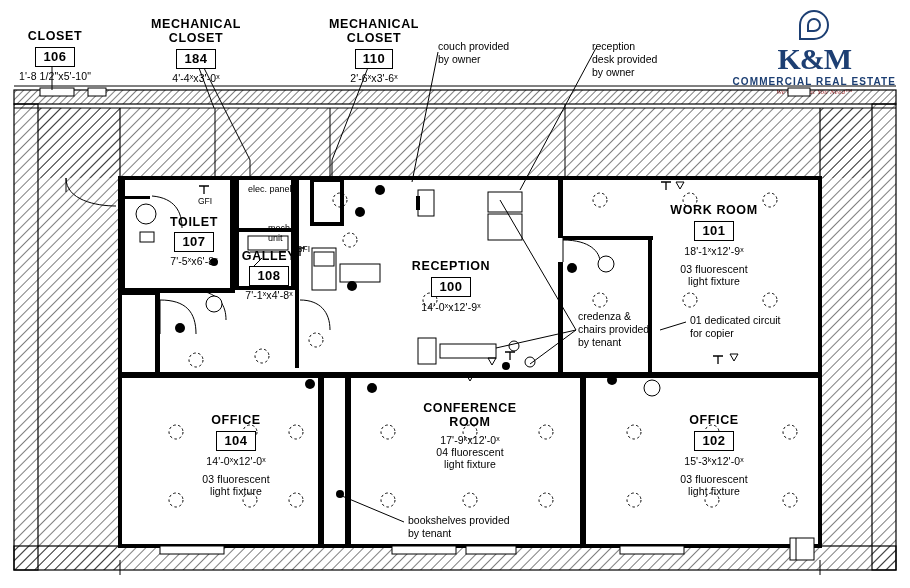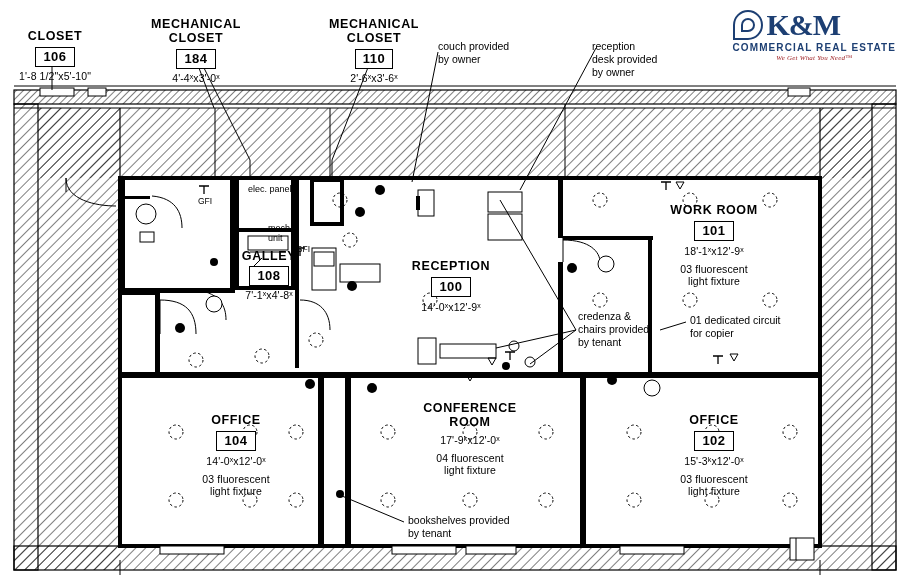--- a/index.html
+++ b/index.html
@@ -42,21 +42,21 @@
     letter-spacing: .1px;
   }
   .note {
     font-size: 10.5px;
     line-height: 1.25;
     white-space: pre;
   }
 
   
   .logo-wrap { position: absolute; right: 14px; top: 10px; text-align: center; }
-  .logo-row { display: flex; align-items: center; gap: 4px; }
+  .logo-row { display: flex; align-items: center; gap: 4px; flex-direction: column; }
   .logo-mark {
     width: 30px; height: 30px;
     border: 2.5px solid #1d3f73;
     border-radius: 50% 50% 50% 0;
     position: relative;
     box-sizing: border-box;
   }
   .logo-mark:after{
     content:"";
     position:absolute;
@@ -352,20 +352,27 @@
 
   <div class="abs" style="left:248px; top:184px; font-size:9px;">elec. panel</div>
 
   <div class="abs" style="left:268px; top:224px; font-size:9px; line-height:1.1; white-space:pre;">mech.
 unit</div>
 
   <div class="abs" style="left:198px; top:196px; font-size:8.5px;">GFI</div>
 
   <div class="abs" style="left:296px; top:244px; font-size:8.5px;">GFI</div>
 
+  <div class="abs" style="left:148px; top:216px; width:92px;">
+    <div class="room-name">TOILET</div>
+    <div class="lbl-c" style="margin-top:2px;">
+      <span class="room-num">107</span>
+    </div>
+    <div class="dim" style="margin-top:3px;">7'-5ˣx6'-8ˣ</div>
+  </div>
 
   <div class="abs" style="left:224px; top:250px; width:90px;">
     <div class="room-name">GALLEY</div>
     <div class="lbl-c" style="margin-top:2px;">
       <span class="room-num">108</span>
     </div>
     <div class="dim" style="margin-top:3px;">7'-1ˣx4'-8ˣ</div>
   </div>
 
 
@@ -394,21 +401,21 @@
     </div>
     <div class="dim" style="margin-top:4px;">14'-0ˣx12'-0ˣ</div>
     <div class="dim" style="margin-top:6px;">03 fluorescent
 light fixture</div>
   </div>
 
   <div class="abs" style="left:400px; top:402px; width:140px;">
     <div class="room-name">CONFERENCE
 ROOM</div>
     <div class="dim" style="margin-top:4px;">17'-9ᵏx12'-0ˣ</div>
-    <div class="dim" style="margin-top:6px;">04 fluorescent
+    <div class="dim" style="">04 fluorescent
 light fixture</div>
   </div>
 
   <div class="abs" style="left:644px; top:414px; width:140px;">
     <div class="room-name">OFFICE</div>
     <div class="lbl-c" style="margin-top:3px;">
       <span class="room-num">102</span>
     </div>
     <div class="dim" style="margin-top:4px;">15'-3ᵏx12'-0ˣ</div>
     <div class="dim" style="margin-top:6px;">03 fluorescent

